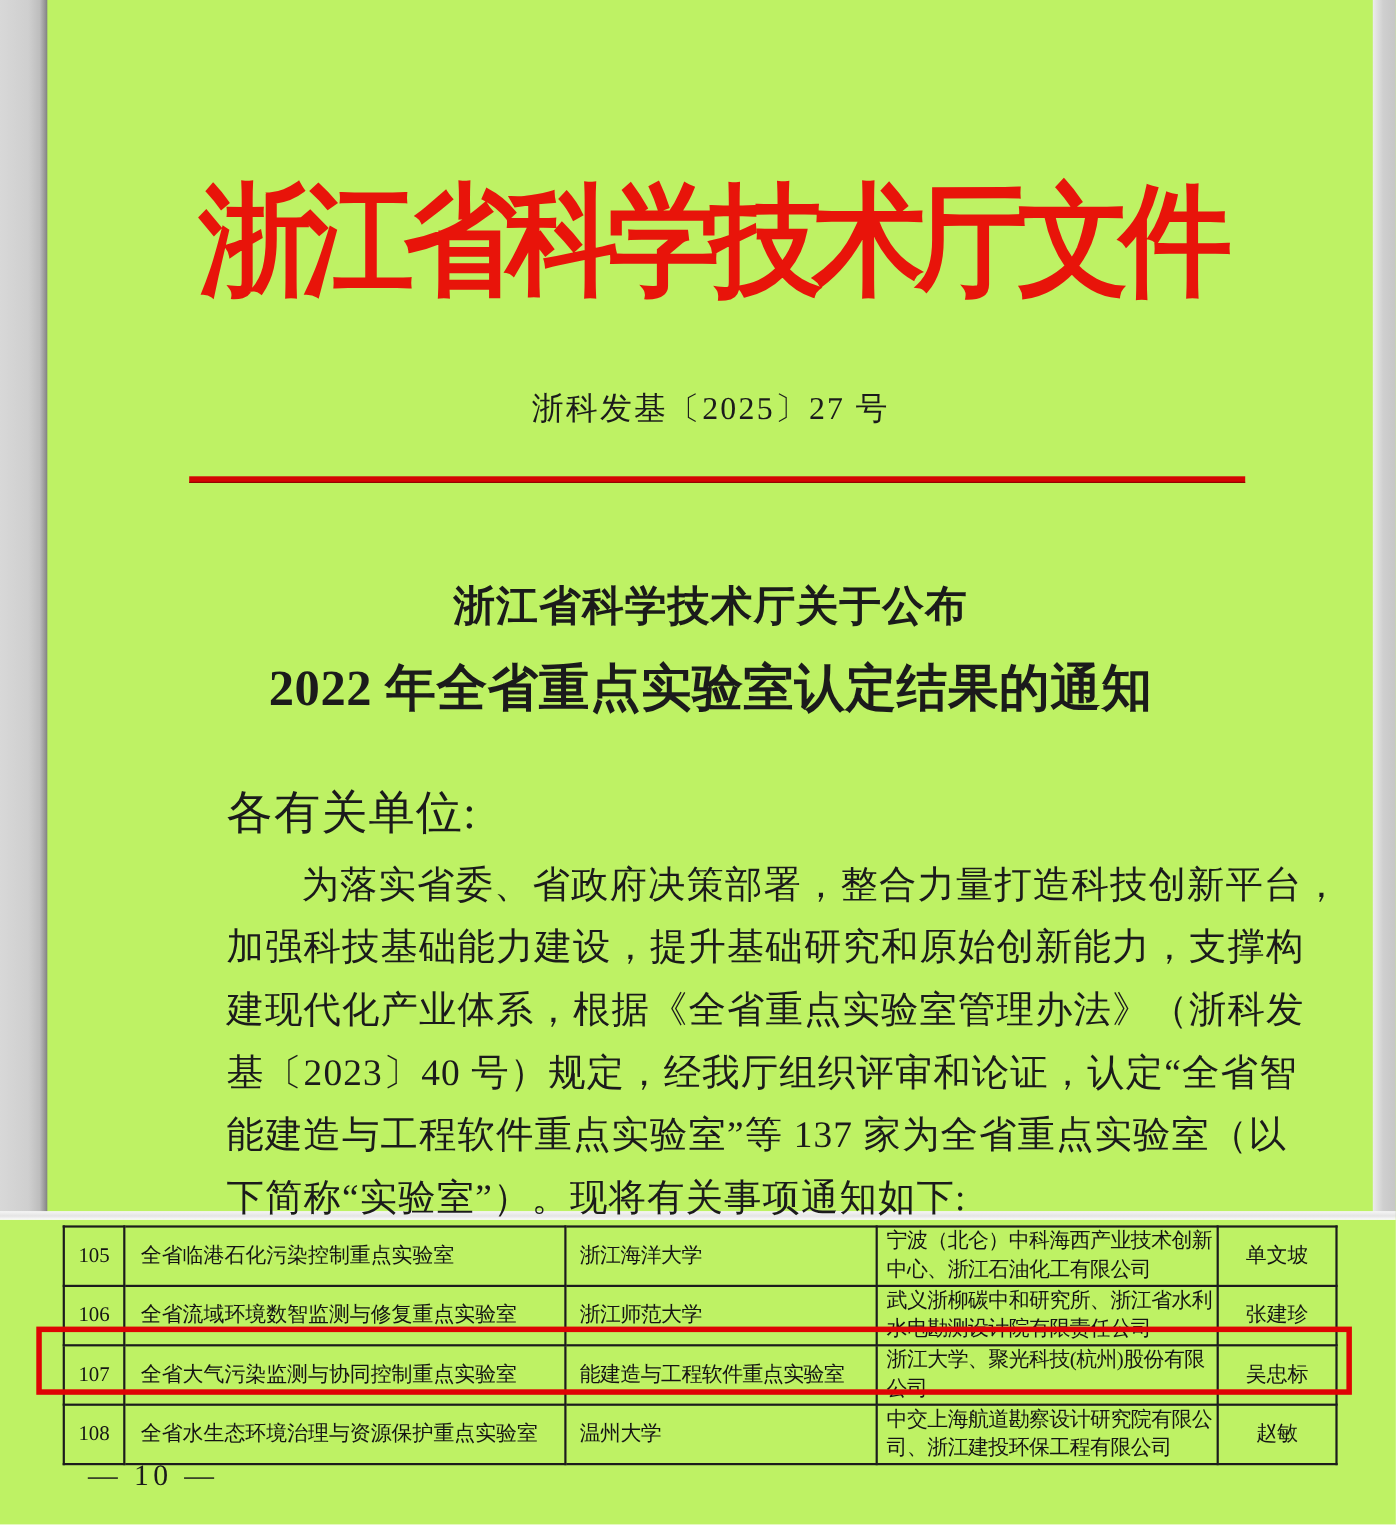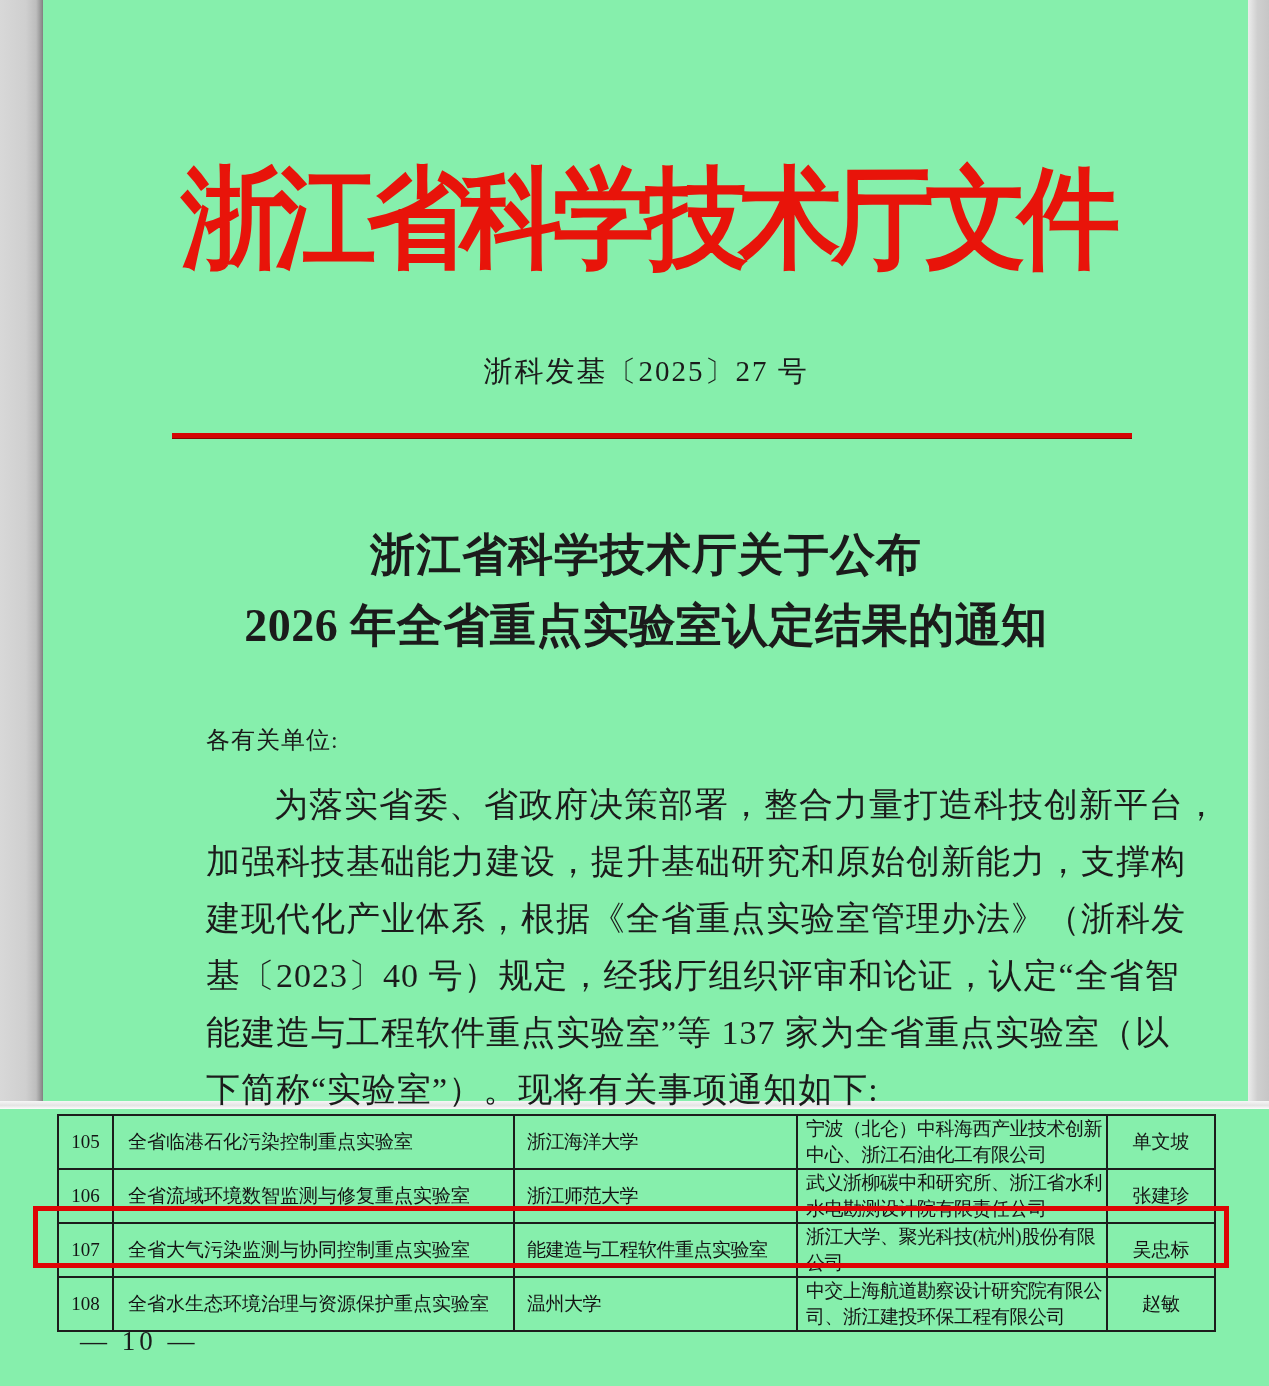--- a/index.html
+++ b/index.html
@@ -3,21 +3,21 @@
 <meta charset="utf-8">
 <style>
   * { margin: 0; padding: 0; box-sizing: border-box; }
   html, body { background: #ffffff; }
   body { font-family: "Liberation Serif", "DejaVu Serif", serif; }
   .stage {
     position: relative;
     width: 1269px;
     height: 1386px;
     margin: 0 auto;
-    background: #86efac;
+    background: #bef264;
     overflow: hidden;
     color: #1b1b1b;
   }
   
   .strip-left {
     position: absolute; left: 0; top: 0; width: 43px; height: 1106px;
     background: linear-gradient(to right, #d8d8d8 0%, #cfcfcf 60%, #bdbdbd 84%, #8e8e8e 97%, #7f7f7f 100%);
   }
   .strip-right {
     position: absolute; right: 0; top: 0; width: 21px; height: 1106px;
@@ -41,25 +41,25 @@
     position: absolute; left: 44px; top: 352px; width: 1204px;
     text-align: center; font-size: 29px; color: #1b1b1b;
     letter-spacing: 2px;
   }
   .red-rule {
     position: absolute; left: 172px; top: 433px; width: 960px; height: 6px;
     background: #d40603;
     border-bottom: 1px solid #8e0300;
   }
   .subtitle { position: absolute; left: 44px; top: 520px; width: 1204px; text-align: center; }
-  .subtitle .line1 { font-size: 45px; font-weight: bold; line-height: 70px; letter-spacing: 1px; }
+  .subtitle .line1 { font-size: 38px; font-weight: bold; line-height: 70px; letter-spacing: 1px; font-family: Liberation Mono, monospace; }
   .subtitle .line2 { font-size: 46px; font-weight: bold; line-height: 72px; letter-spacing: 0.5px; }
   .salutation {
     position: absolute; left: 206px; top: 718px;
-    font-size: 24px; line-height: 44px; letter-spacing: 1px;
+    font-size: 42px; line-height: 44px; letter-spacing: 1px;
   }
   .body-block { position: absolute; left: 206px; top: 776px; width: 899px; }
   .body-block .bline {
     font-size: 34px; line-height: 57px; height: 57px;
     text-align: justify; text-align-last: justify;
     white-space: nowrap;
     letter-spacing: 1px;
   }
   .body-block .bline.indent { text-indent: 68px; }
   .body-block .bline.last { text-align-last: left; white-space: normal; }
@@ -112,21 +112,21 @@
   <div class="junction-shadow"></div>
 
   <div class="doc-title">浙江省科学技术厅文件</div>
 
   <div class="doc-number">浙科发基〔2025〕27 号</div>
 
   <div class="red-rule"></div>
 
   <div class="subtitle">
     <div class="line1">浙江省科学技术厅关于公布</div>
-    <div class="line2">2026 年全省重点实验室认定结果的通知</div>
+    <div class="line2">2022 年全省重点实验室认定结果的通知</div>
   </div>
 
   <div class="salutation">各有关单位:</div>
 
   <div class="body-block">
     <div class="bline indent">为落实省委、省政府决策部署，整合力量打造科技创新平台，</div>
     <div class="bline">加强科技基础能力建设，提升基础研究和原始创新能力，支撑构</div>
     <div class="bline">建现代化产业体系，根据《全省重点实验室管理办法》（浙科发</div>
     <div class="bline">基〔2023〕40 号）规定，经我厅组织评审和论证，认定“全省智</div>
     <div class="bline">能建造与工程软件重点实验室”等 137 家为全省重点实验室（以</div>

